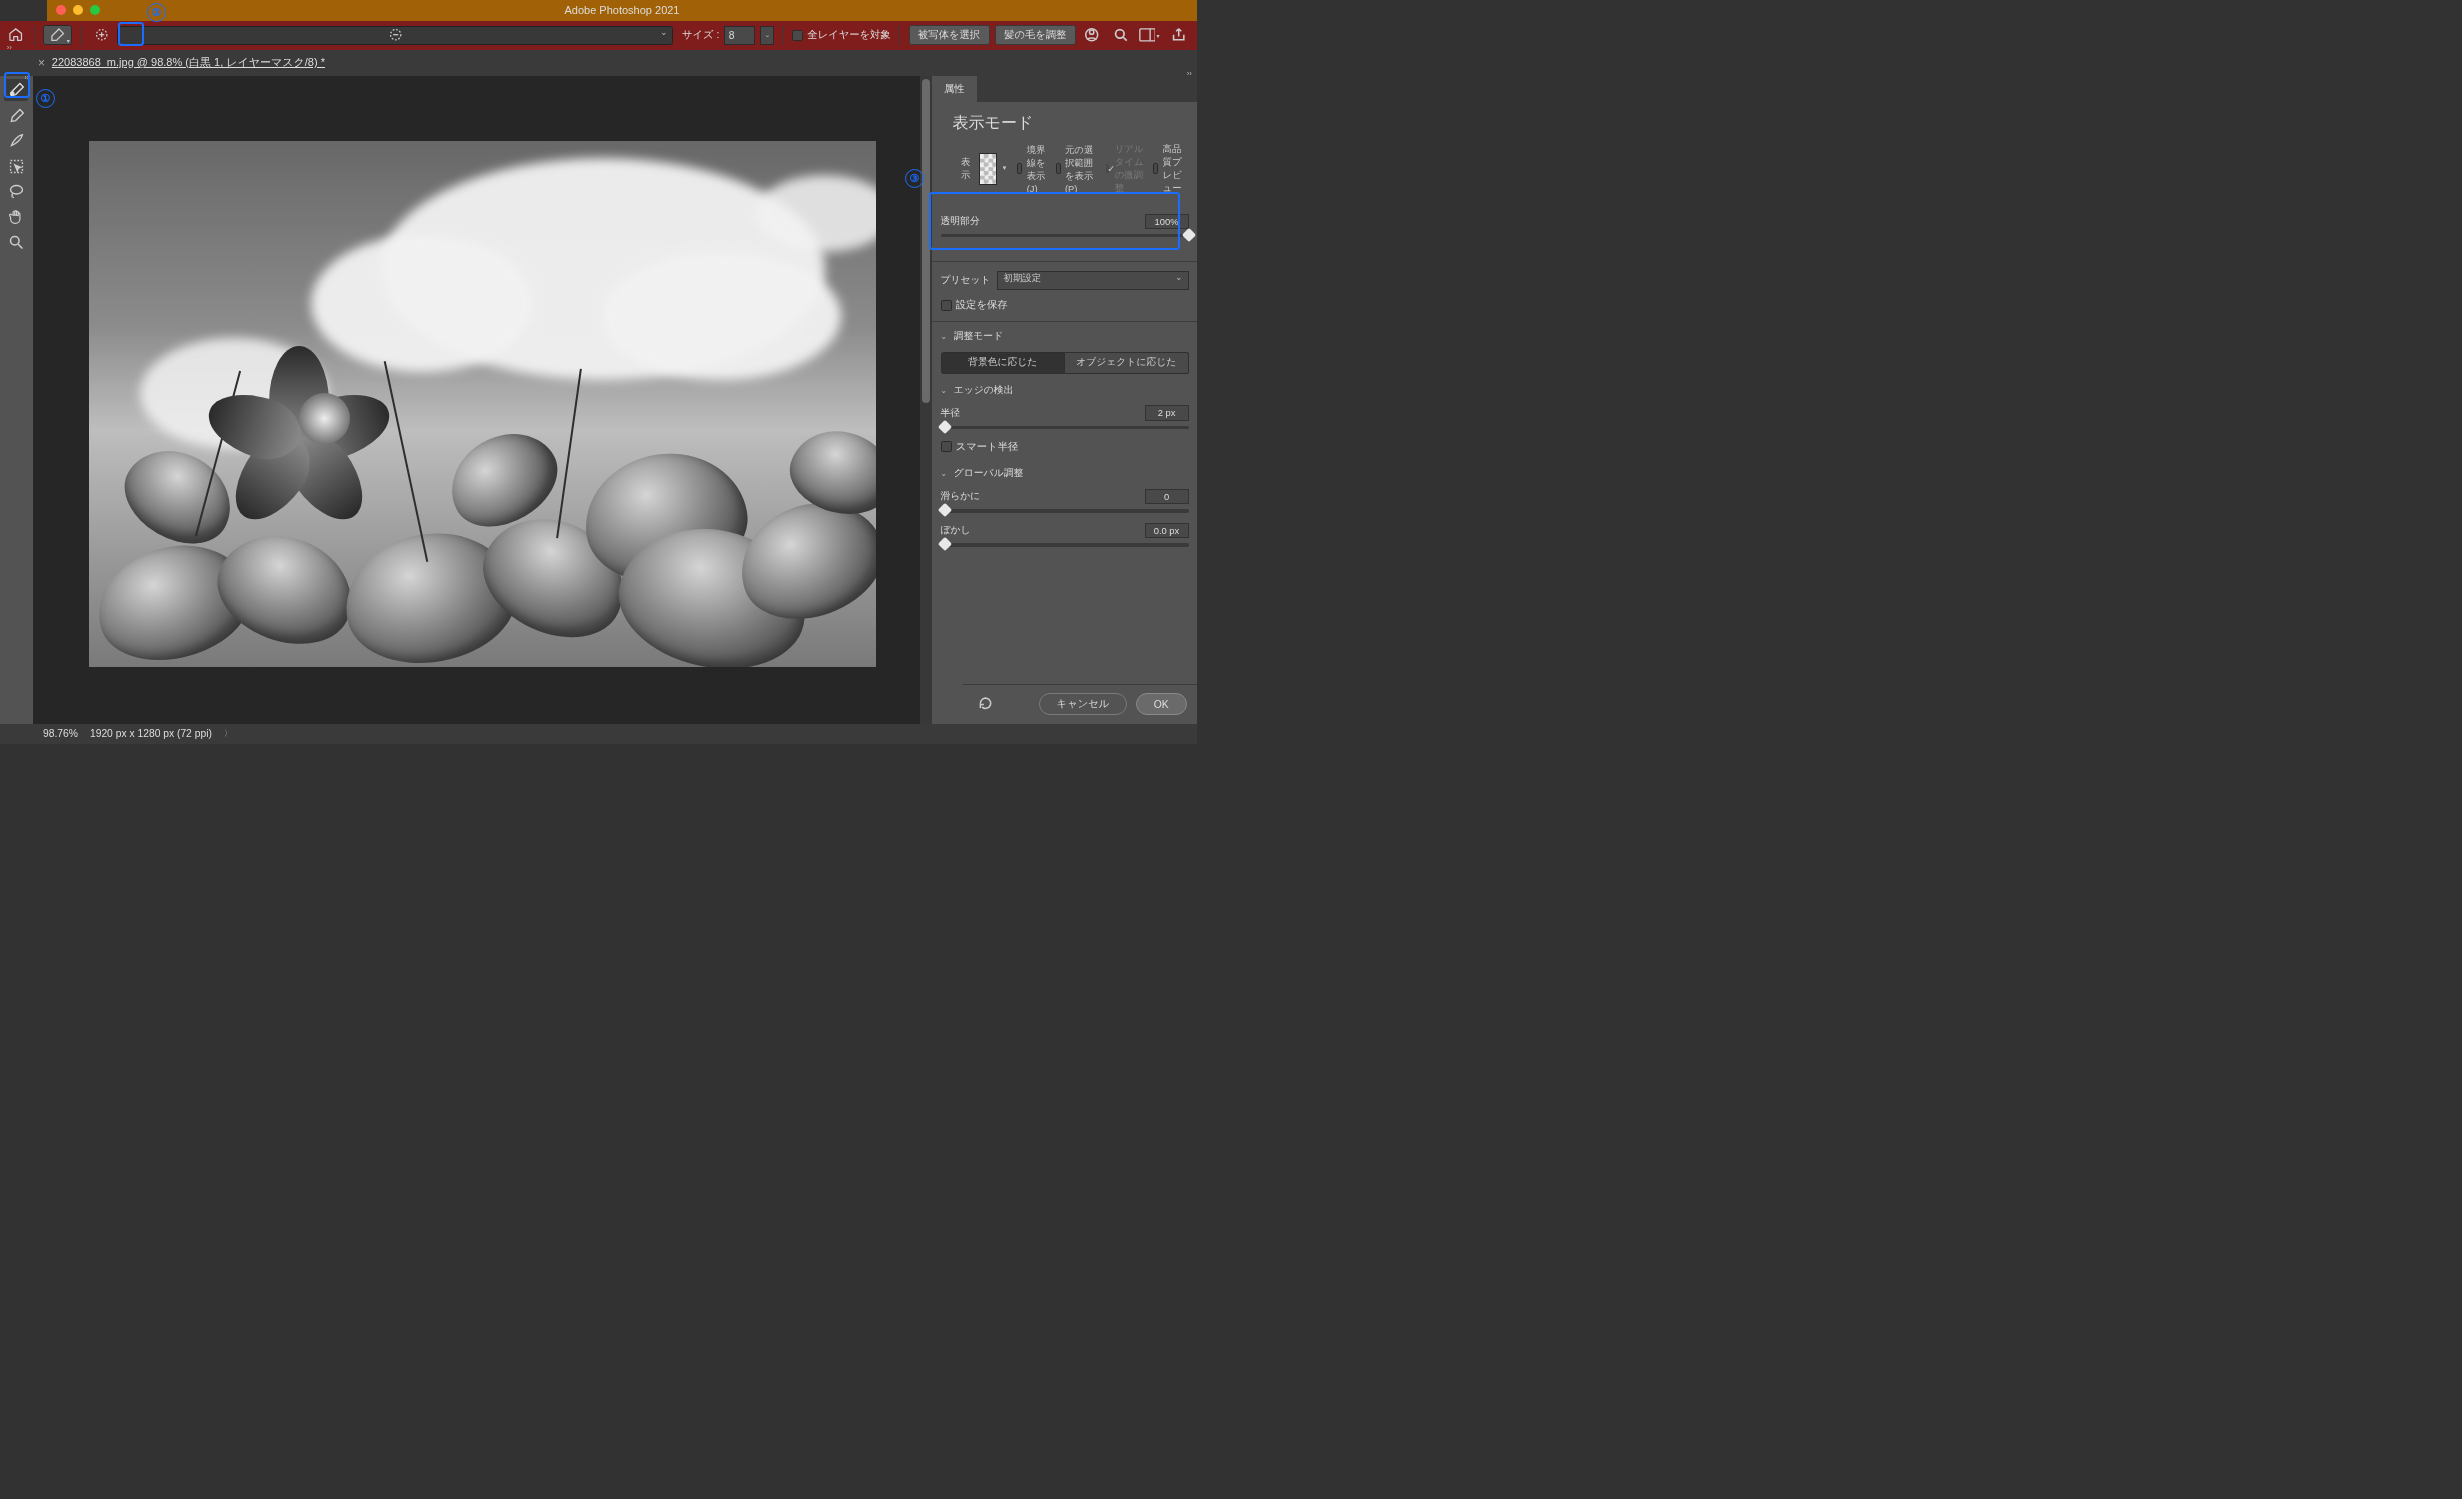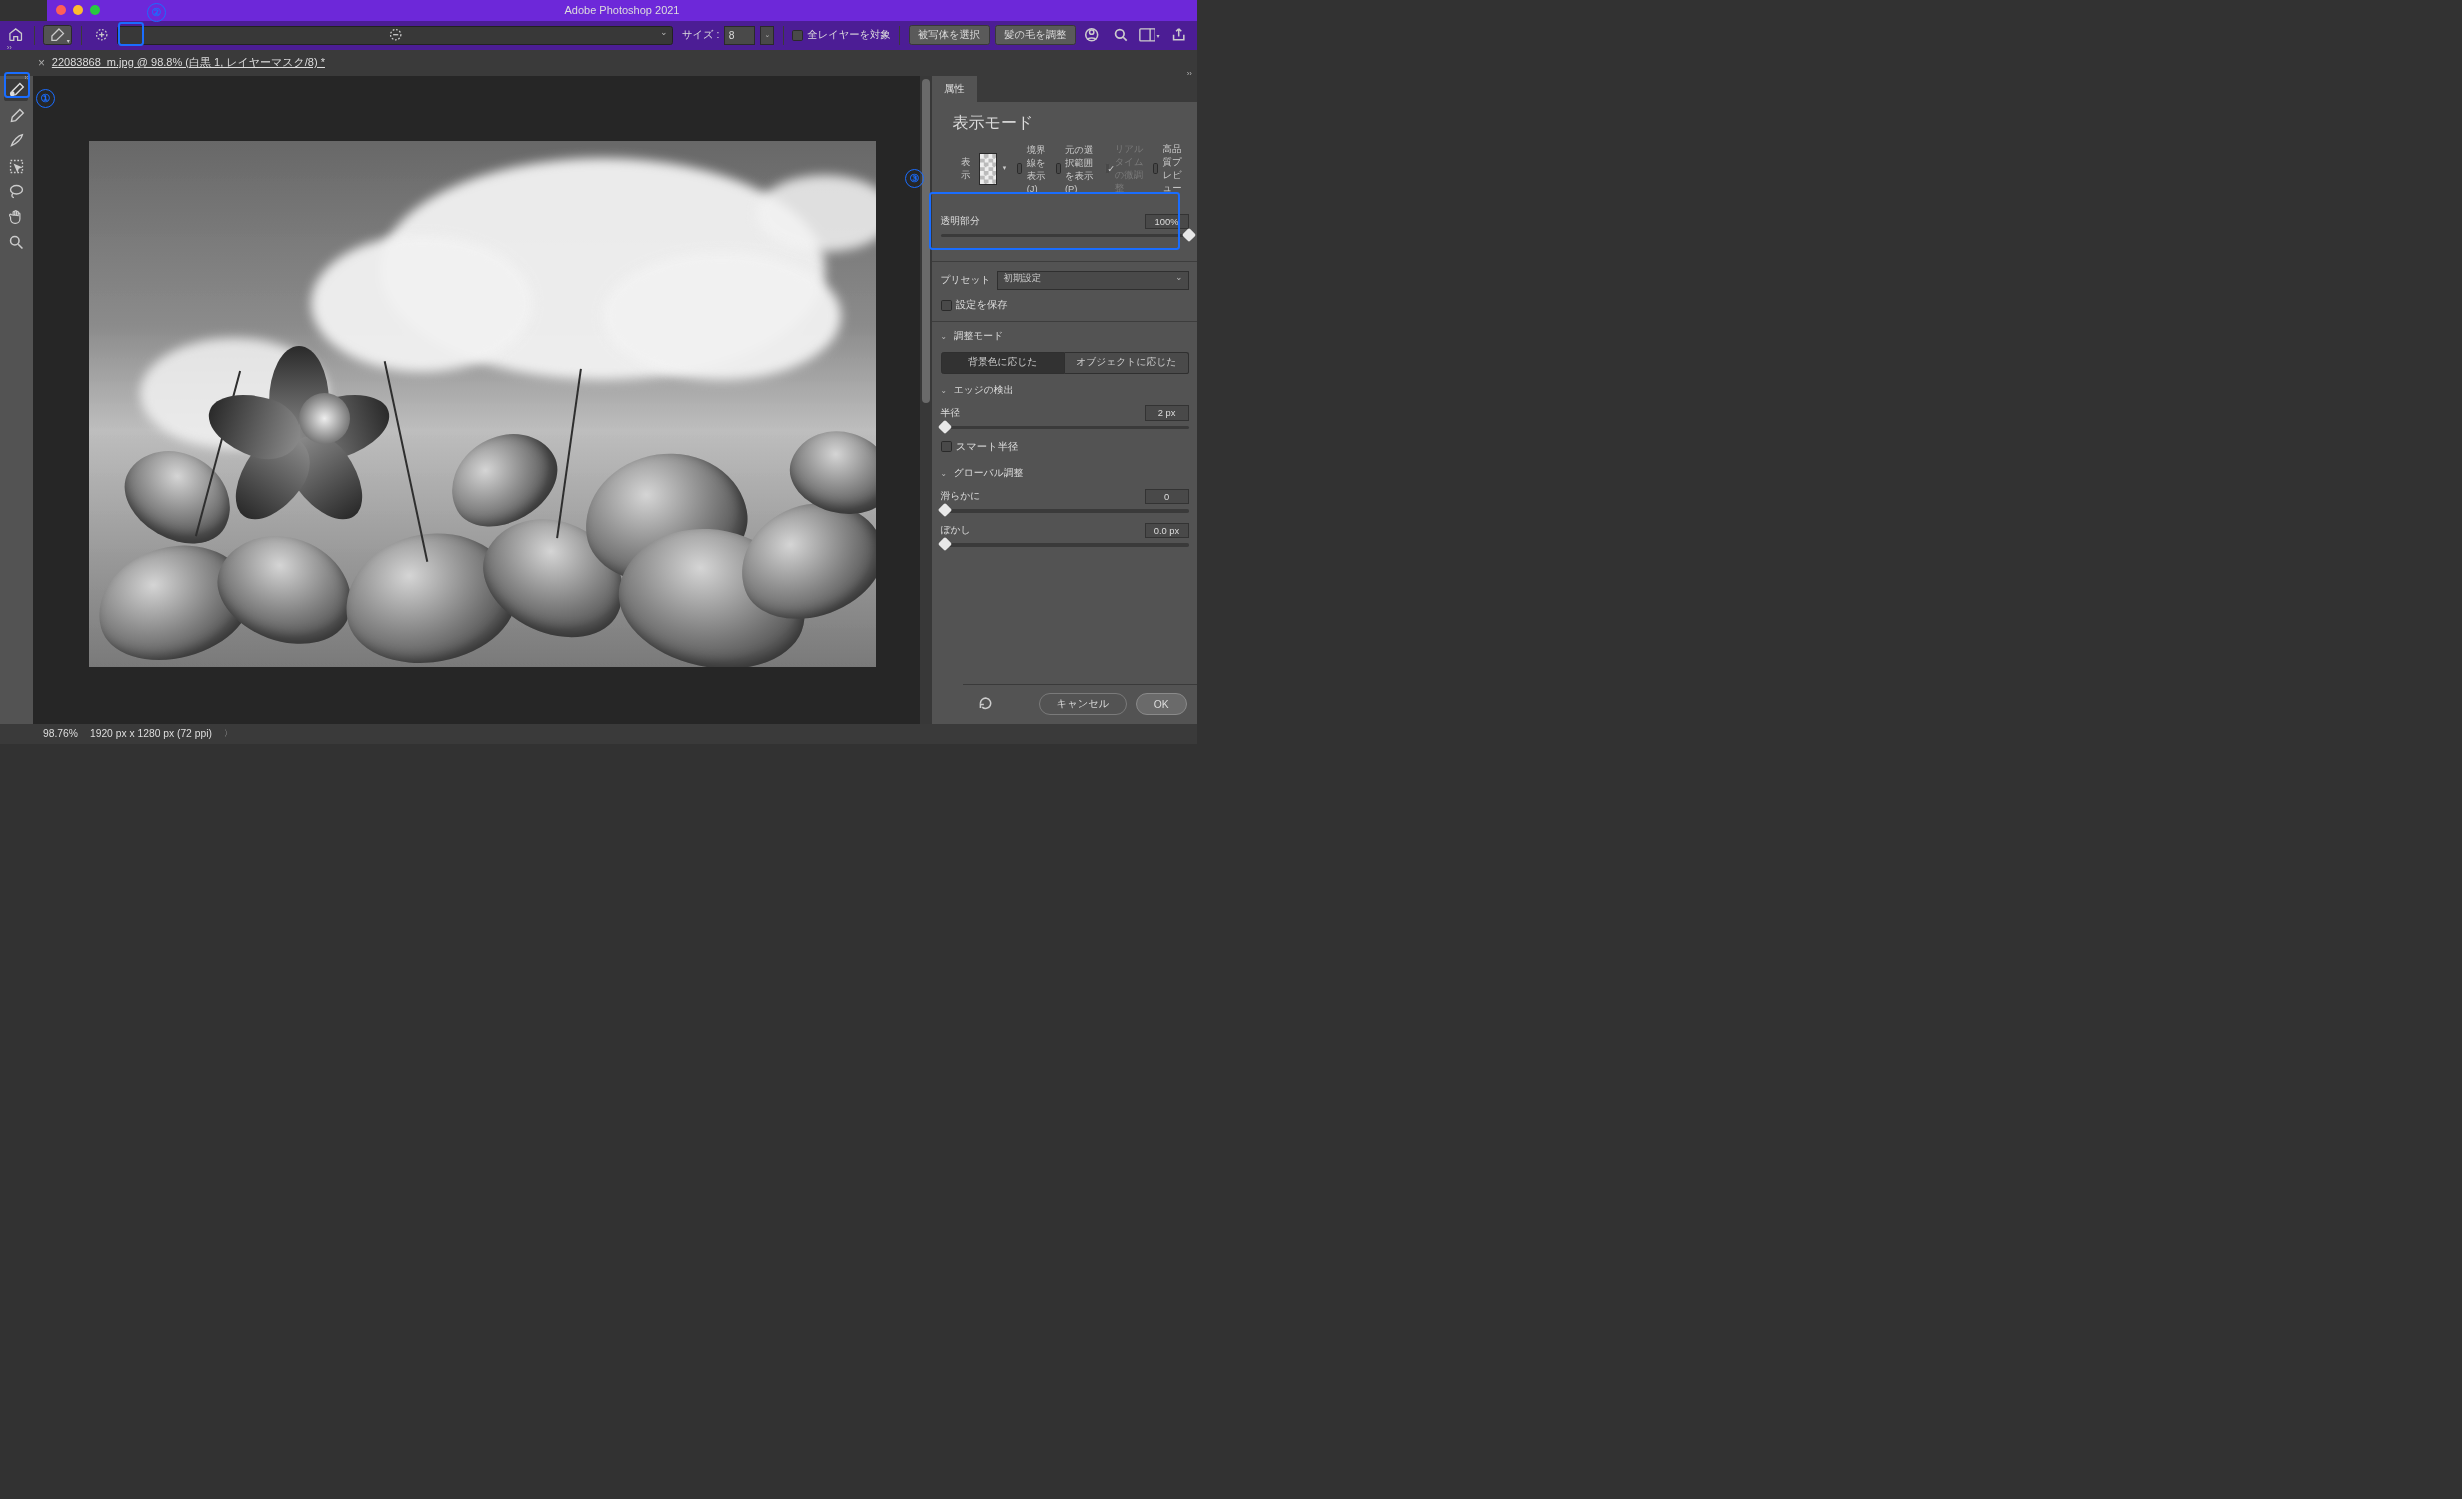--- a/index.html
+++ b/index.html
@@ -1,26 +1,26 @@
 <!DOCTYPE html>
 <html style="font-size:13.7px"><head>
 <meta charset="utf-8">
 <style>
 * { margin: 0; padding: 0; box-sizing: border-box; font-family: -apple-system, "Helvetica Neue", Arial, sans-serif; }
 body { background: #323232; color: #ccc; font-size: 10.3px; overflow: hidden; width: 1197px; height: 744px; }
 
 
-.titlebar { height: 20.5px; background: #6d28d9; display: flex; align-items: center; position: relative; margin-left: 47px; }
+.titlebar { height: 20.5px; background: #a16207; display: flex; align-items: center; position: relative; margin-left: 47px; }
 .traffic { display: flex; gap: 6.8px; padding-left: 8.5px; }
 .dot { width: 10.3px; height: 10.3px; border-radius: 50%; }
 .dot.red { background: #ff5f57; } .dot.yellow { background: #febc2e; } .dot.green { background: #28c840; }
 .app-title { position: absolute; left: 50%; transform: translateX(-50%); font-size: 11px; color: #ddd; }
 
 
-.options-bar { height: 29px; background: #4c1d95; display: flex; align-items: center; padding: 0 5.1px; gap: 5.1px; position: relative; }
+.options-bar { height: 29px; background: #7f1d1d; display: flex; align-items: center; padding: 0 5.1px; gap: 5.1px; position: relative; }
 .home-icon, .tool-icon { width: 20.5px; height: 20.5px; display: flex; align-items: center; justify-content: center; cursor: pointer; }
 .sep { width: 0.9px; height: 19px; background: #3a3a3a; margin: 0 3.4px; }
 .brush-preset { width: 29px; height: 20.5px; border: 0.9px solid #2a2a2a; background: #535353; border-radius: 2.6px; position: relative; display:flex; align-items:center; justify-content:center;}
 .brush-preset::after { content:"▾"; position:absolute; right:1.7px; bottom:0; font-size:6px; color:#ccc;}
 .opt-icon-btn { width: 22px; height: 20.5px; border-radius: 2.6px; display: flex; align-items: center; justify-content: center; cursor: pointer; }
 .opt-icon-btn.sel { background: #383838; border: 0.9px solid #222; }
 .size-label { font-size: 10.3px; color: #ddd; margin-left: 3.4px; }
 .size-input { width: 31px; height: 19px; background: #494949; border: 0.9px solid #2a2a2a; color: #ddd; padding: 0 3.4px; font-size: 10.3px; }
 .size-dd { width: 13.7px; height: 19px; background: #494949; border: 0.9px solid #2a2a2a; display: flex; align-items: center; justify-content: center; font-size: 6.8px; color:#bbb; }
 .chk { display: flex; align-items: center; gap: 4.3px; font-size: 10.3px; color: #ddd; cursor:pointer; }

